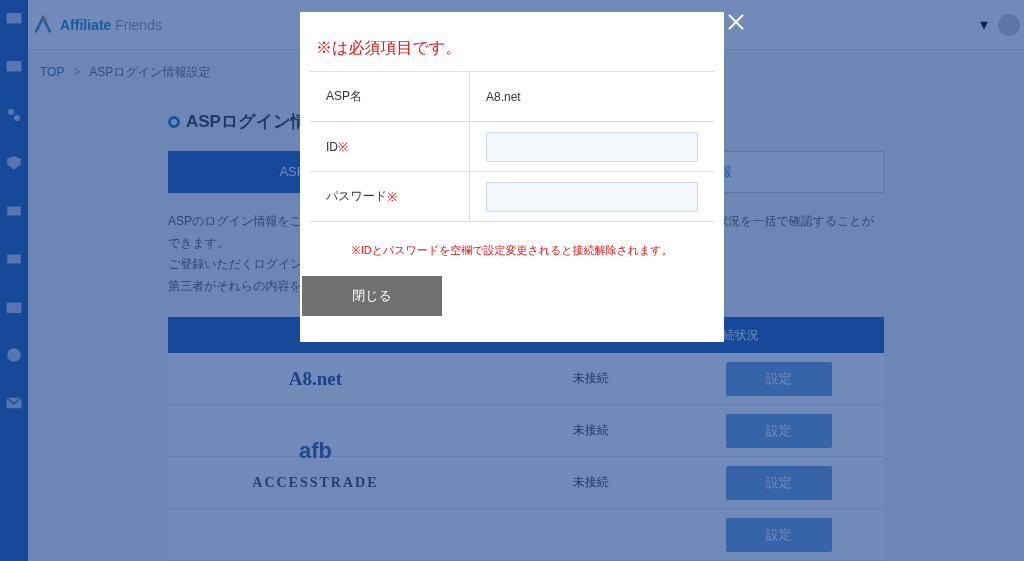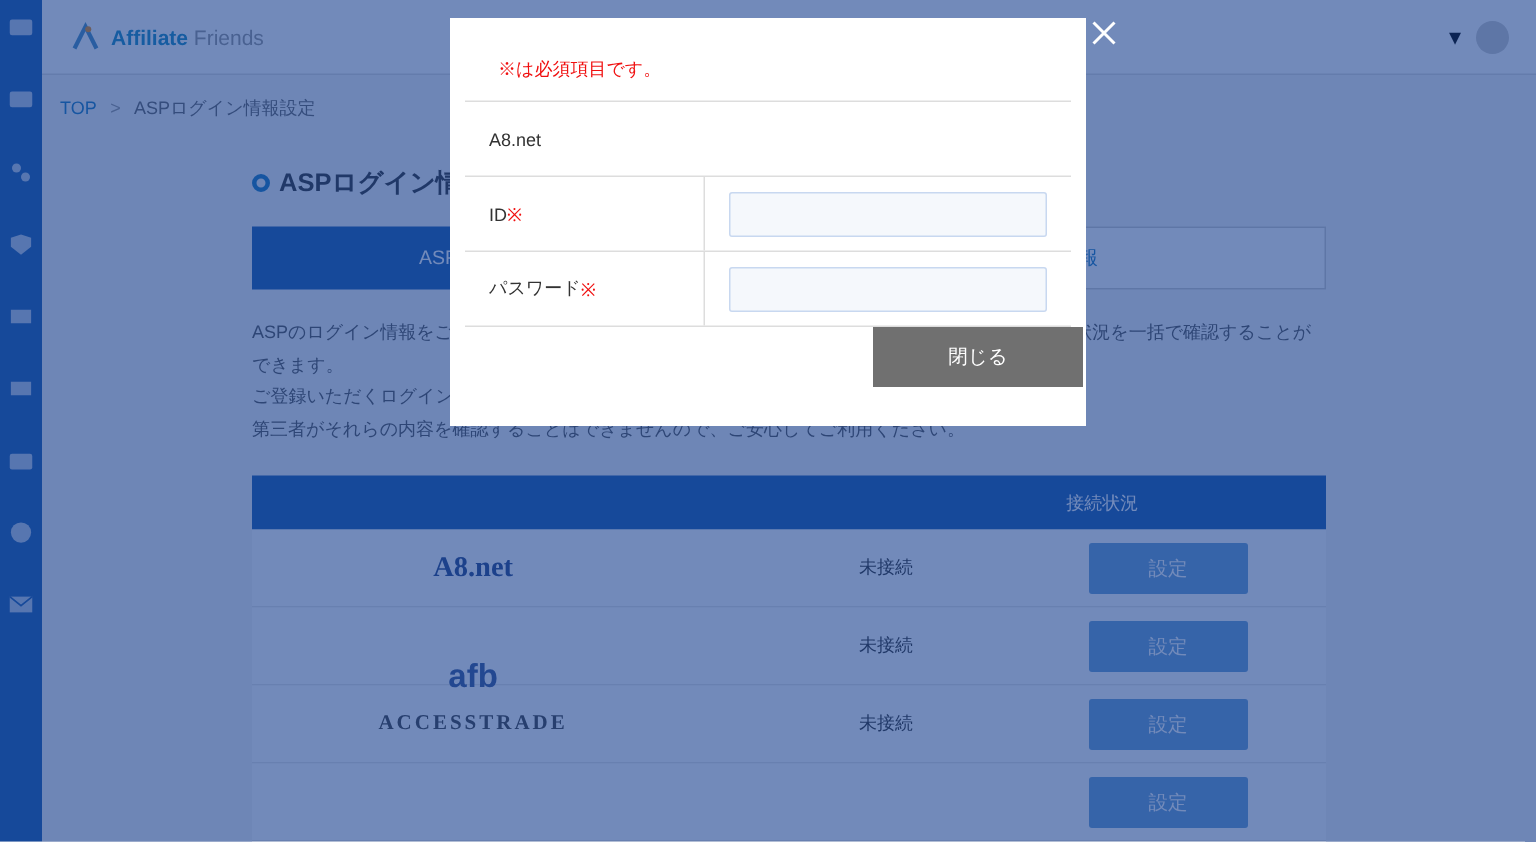--- a/index.html
+++ b/index.html
@@ -40,21 +40,21 @@
     .header {
       position: absolute;
       left: 28px;
       top: 0;
       right: 0;
       height: 50px;
       background: #fff;
       border-bottom: 1px solid #ddd;
       display: flex;
       align-items: center;
-      padding: 0 18px;
+      padding: 0 4px;
     }
     .logo {
       display: flex;
       align-items: center;
       gap: 6px;
     }
     .logo-icon {
       width: 22px;
       height: 22px;
     }
@@ -182,23 +182,23 @@
       right: 0;
       top: -2px;
       transform: translateX(24px);
       width: 24px;
       height: 24px;
       cursor: pointer;
       z-index: 201;
     }
     .modal-close svg { stroke: #fff; stroke-width: 2; }
     .hint {
-      font-size: 12px;
+      font-size: 16px;
       color: #f01010;
-      margin-left: 30px;
+      margin-left: 14px;
       margin-bottom: 12px;
     }
     .form-table {
       border-top: 1px solid #ddd;
       margin: 0 8px;
     }
     .form-row {
       display: flex;
       border-bottom: 1px solid #ddd;
       height: 50px;
@@ -231,21 +231,21 @@
       font-size: 12px;
     }
     .warn {
       font-size: 11px;
       color: #f01010;
       text-align: center;
       margin: 20px 0 18px 0;
     }
     .modal-actions {
       display: flex;
-      justify-content: flex-end;
+      justify-content: space-between;
       gap: 14px;
     }
     .btn-close {
       background: #707070;
       color: #fff;
       border: none;
       width: 140px;
       height: 40px;
       font-size: 13px;
       cursor: pointer;
@@ -391,20 +391,21 @@
 
 <div class="modal">
   <div class="modal-close">
     <svg viewBox="0 0 24 24">
         <path d="M5 5 L19 19 M19 5 L5 19"></path>
       </svg>
   </div>
   <div class="hint">※は必須項目です。</div>
   <div class="form-table">
     <div class="form-row">
+      <div class="form-label">ASP名</div>
       <div class="form-value">A8.net</div>
     </div>
     <div class="form-row">
       <div class="form-label">
           <span>ID</span>
           <span class="req">※</span>
         </div>
       <div class="form-value">
           <input class="form-input" type="text" value="" style="">
         </div>
@@ -412,16 +413,17 @@
     <div class="form-row">
       <div class="form-label">
           <span>パスワード</span>
           <span class="req">※</span>
         </div>
       <div class="form-value">
           <input class="form-input" type="password" value="" style="">
         </div>
     </div>
   </div>
+  <div class="warn">※IDとパスワードを空欄で設定変更されると接続解除されます。</div>
   <div class="modal-actions">
     <button class="btn-close">閉じる</button>
   </div>
 </div>
 
 </body></html>

